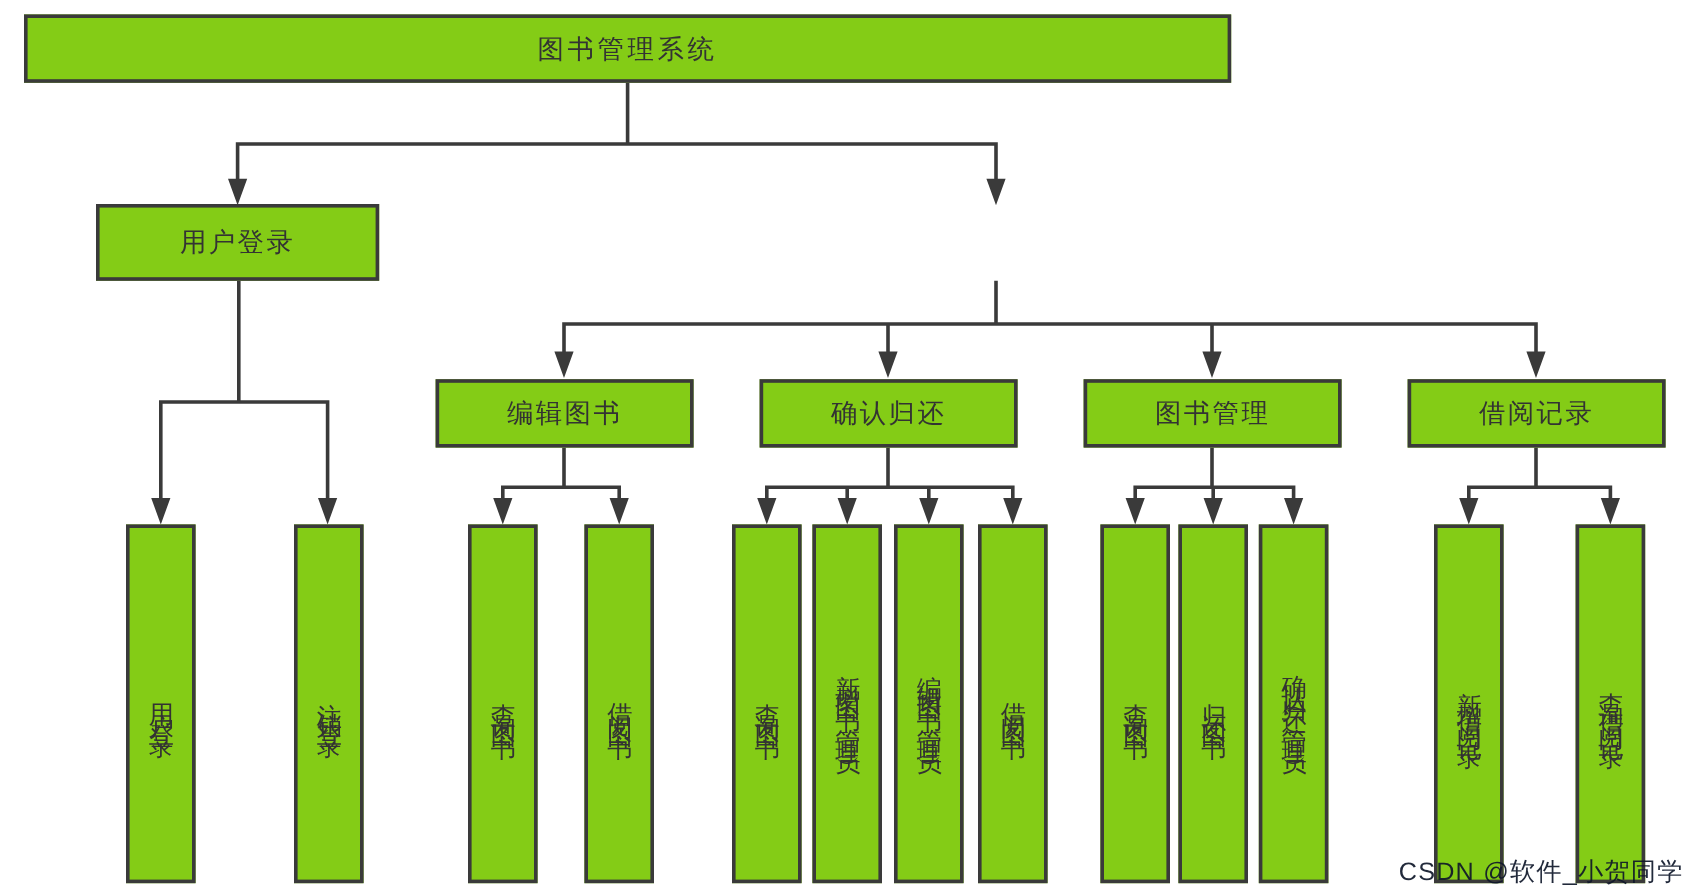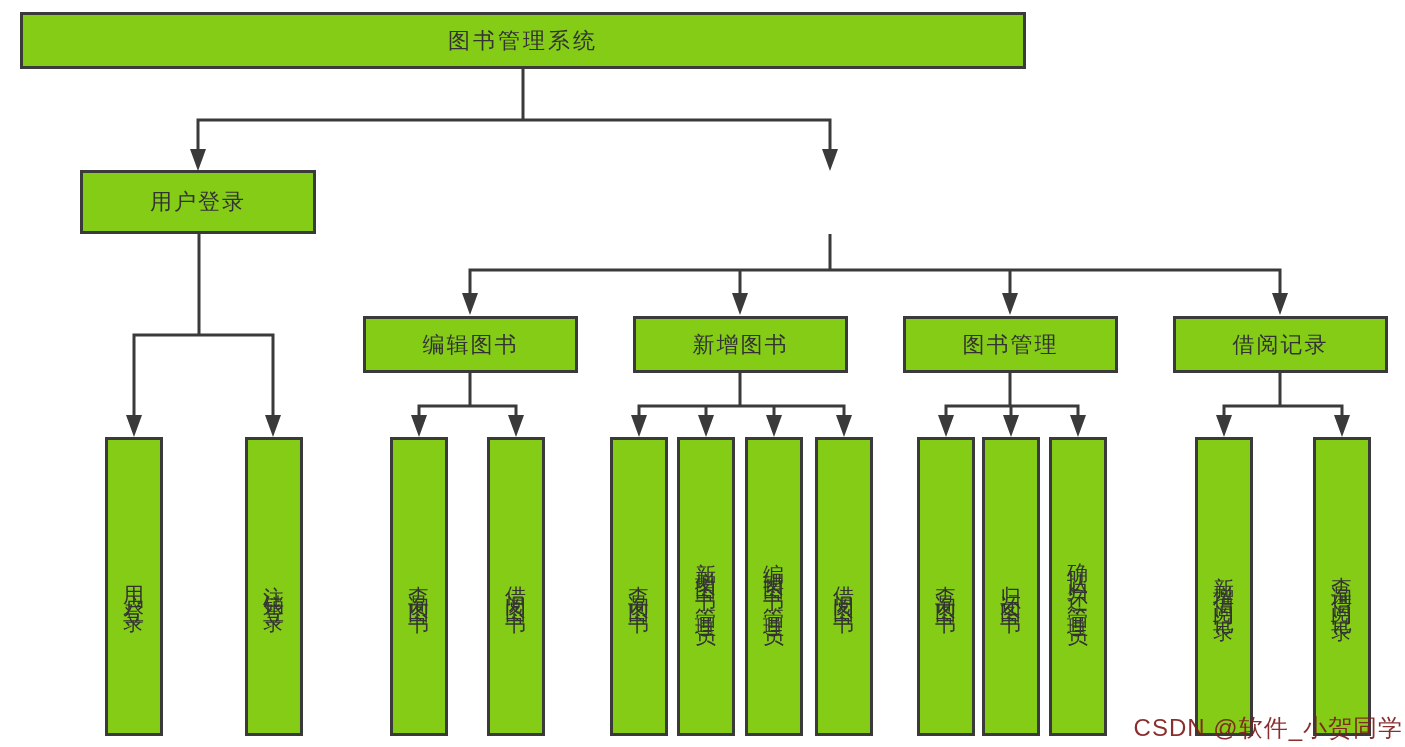--- a/index.html
+++ b/index.html
@@ -32,23 +32,23 @@
     writing-mode:vertical-rl;
     text-orientation:mixed;
     font-size:21px;
     letter-spacing:9px;
     line-height:1;
     white-space:nowrap;
   }
   .watermark {
     position:absolute;
     right:2px; top:712px;
-    font-size:24px;
+    font-size:21px;
     letter-spacing:1px;
-    color:#7f1d1d;
+    color:#0f172a;
     opacity:0.92;
     z-index:5;
     white-space:nowrap;
   }
 </style>
 </head>
 <body>
 
 <div class="canvas">
 
@@ -77,21 +77,21 @@
   </div>
 
   <div class="box" style="left:80px; top:170px; width:236px; height:64px;">
     <span class="lbl">用户登录</span>
   </div>
 
   <div class="box" style="left:363px; top:316px; width:215px; height:57px;">
     <span class="lbl">编辑图书</span>
   </div>
   <div class="box" style="left:633px; top:316px; width:215px; height:57px;">
-    <span class="lbl">新增图书</span>
+    <span class="lbl">确认归还</span>
   </div>
   <div class="box" style="left:903px; top:316px; width:215px; height:57px;">
     <span class="lbl">图书管理</span>
   </div>
   <div class="box" style="left:1173px; top:316px; width:215px; height:57px;">
     <span class="lbl">借阅记录</span>
   </div>
 
   <div class="box v" style="left:105px; top:437px; width:58px; height:299px;">
     <span class="lbl">用户登录</span>

